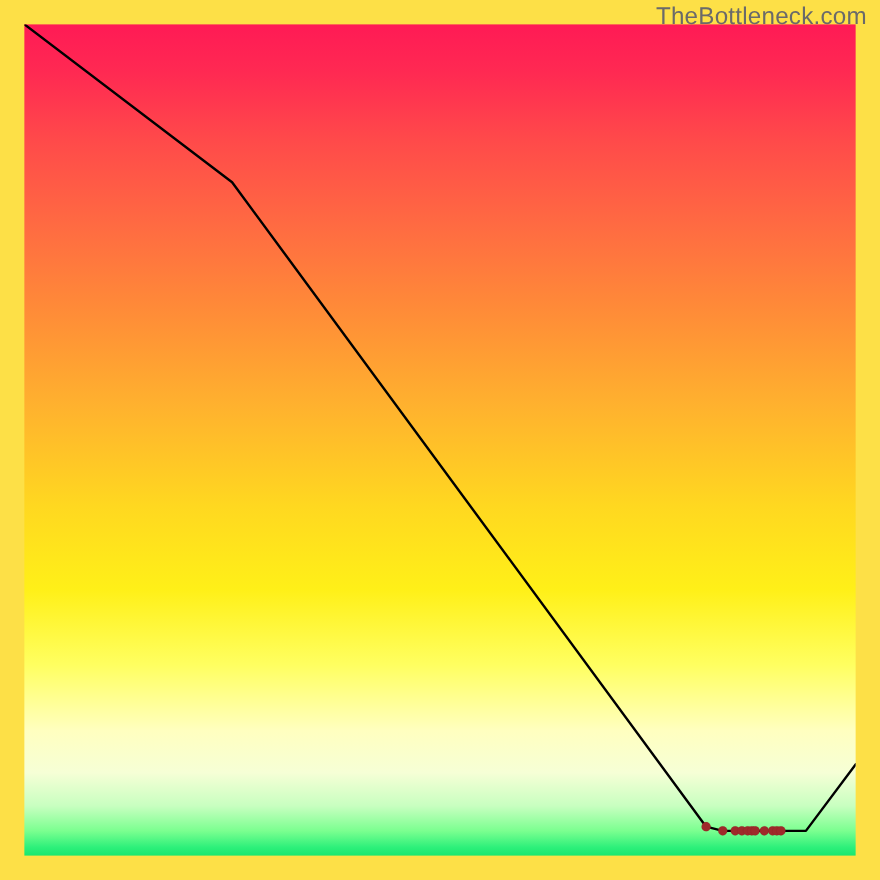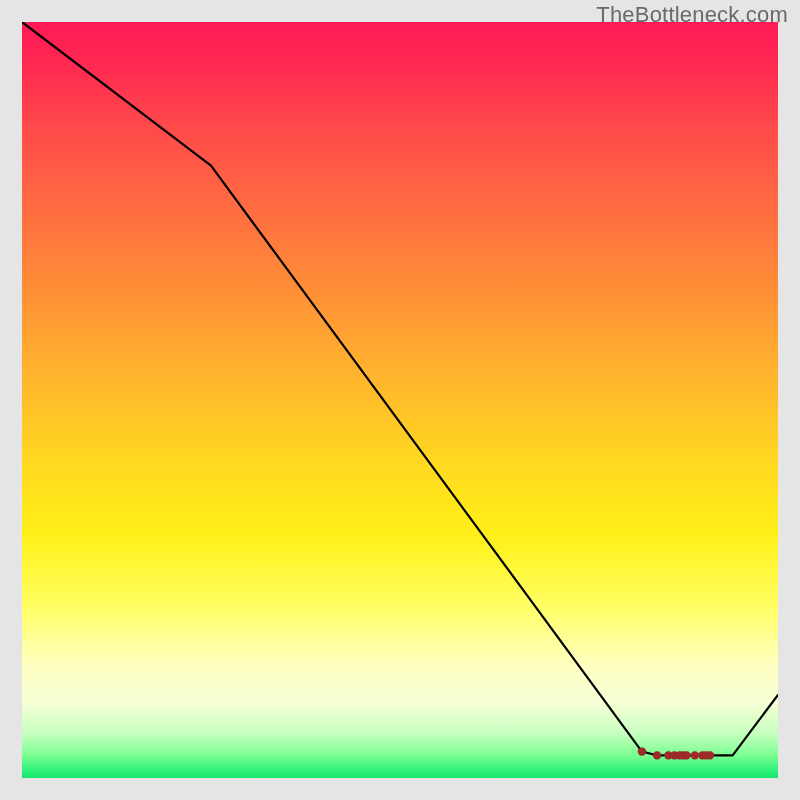--- a/index.html
+++ b/index.html
@@ -8,21 +8,21 @@
     width: 800px;
     height: 800px;
     background: #000;
     overflow: hidden;
     font-family: Arial, Helvetica, sans-serif;
   }
   .wrap {
     position: relative;
     width: 800px;
     height: 800px;
-    background: #e5e5e5;
+    background: #fde047;
   }
   .watermark {
     position: absolute;
     top: 2px;
     right: 12px;
     color: #6a6a6a;
     font-size: 22px;
     font-weight: 400;
     letter-spacing: 0.2px;
     z-index: 20;

